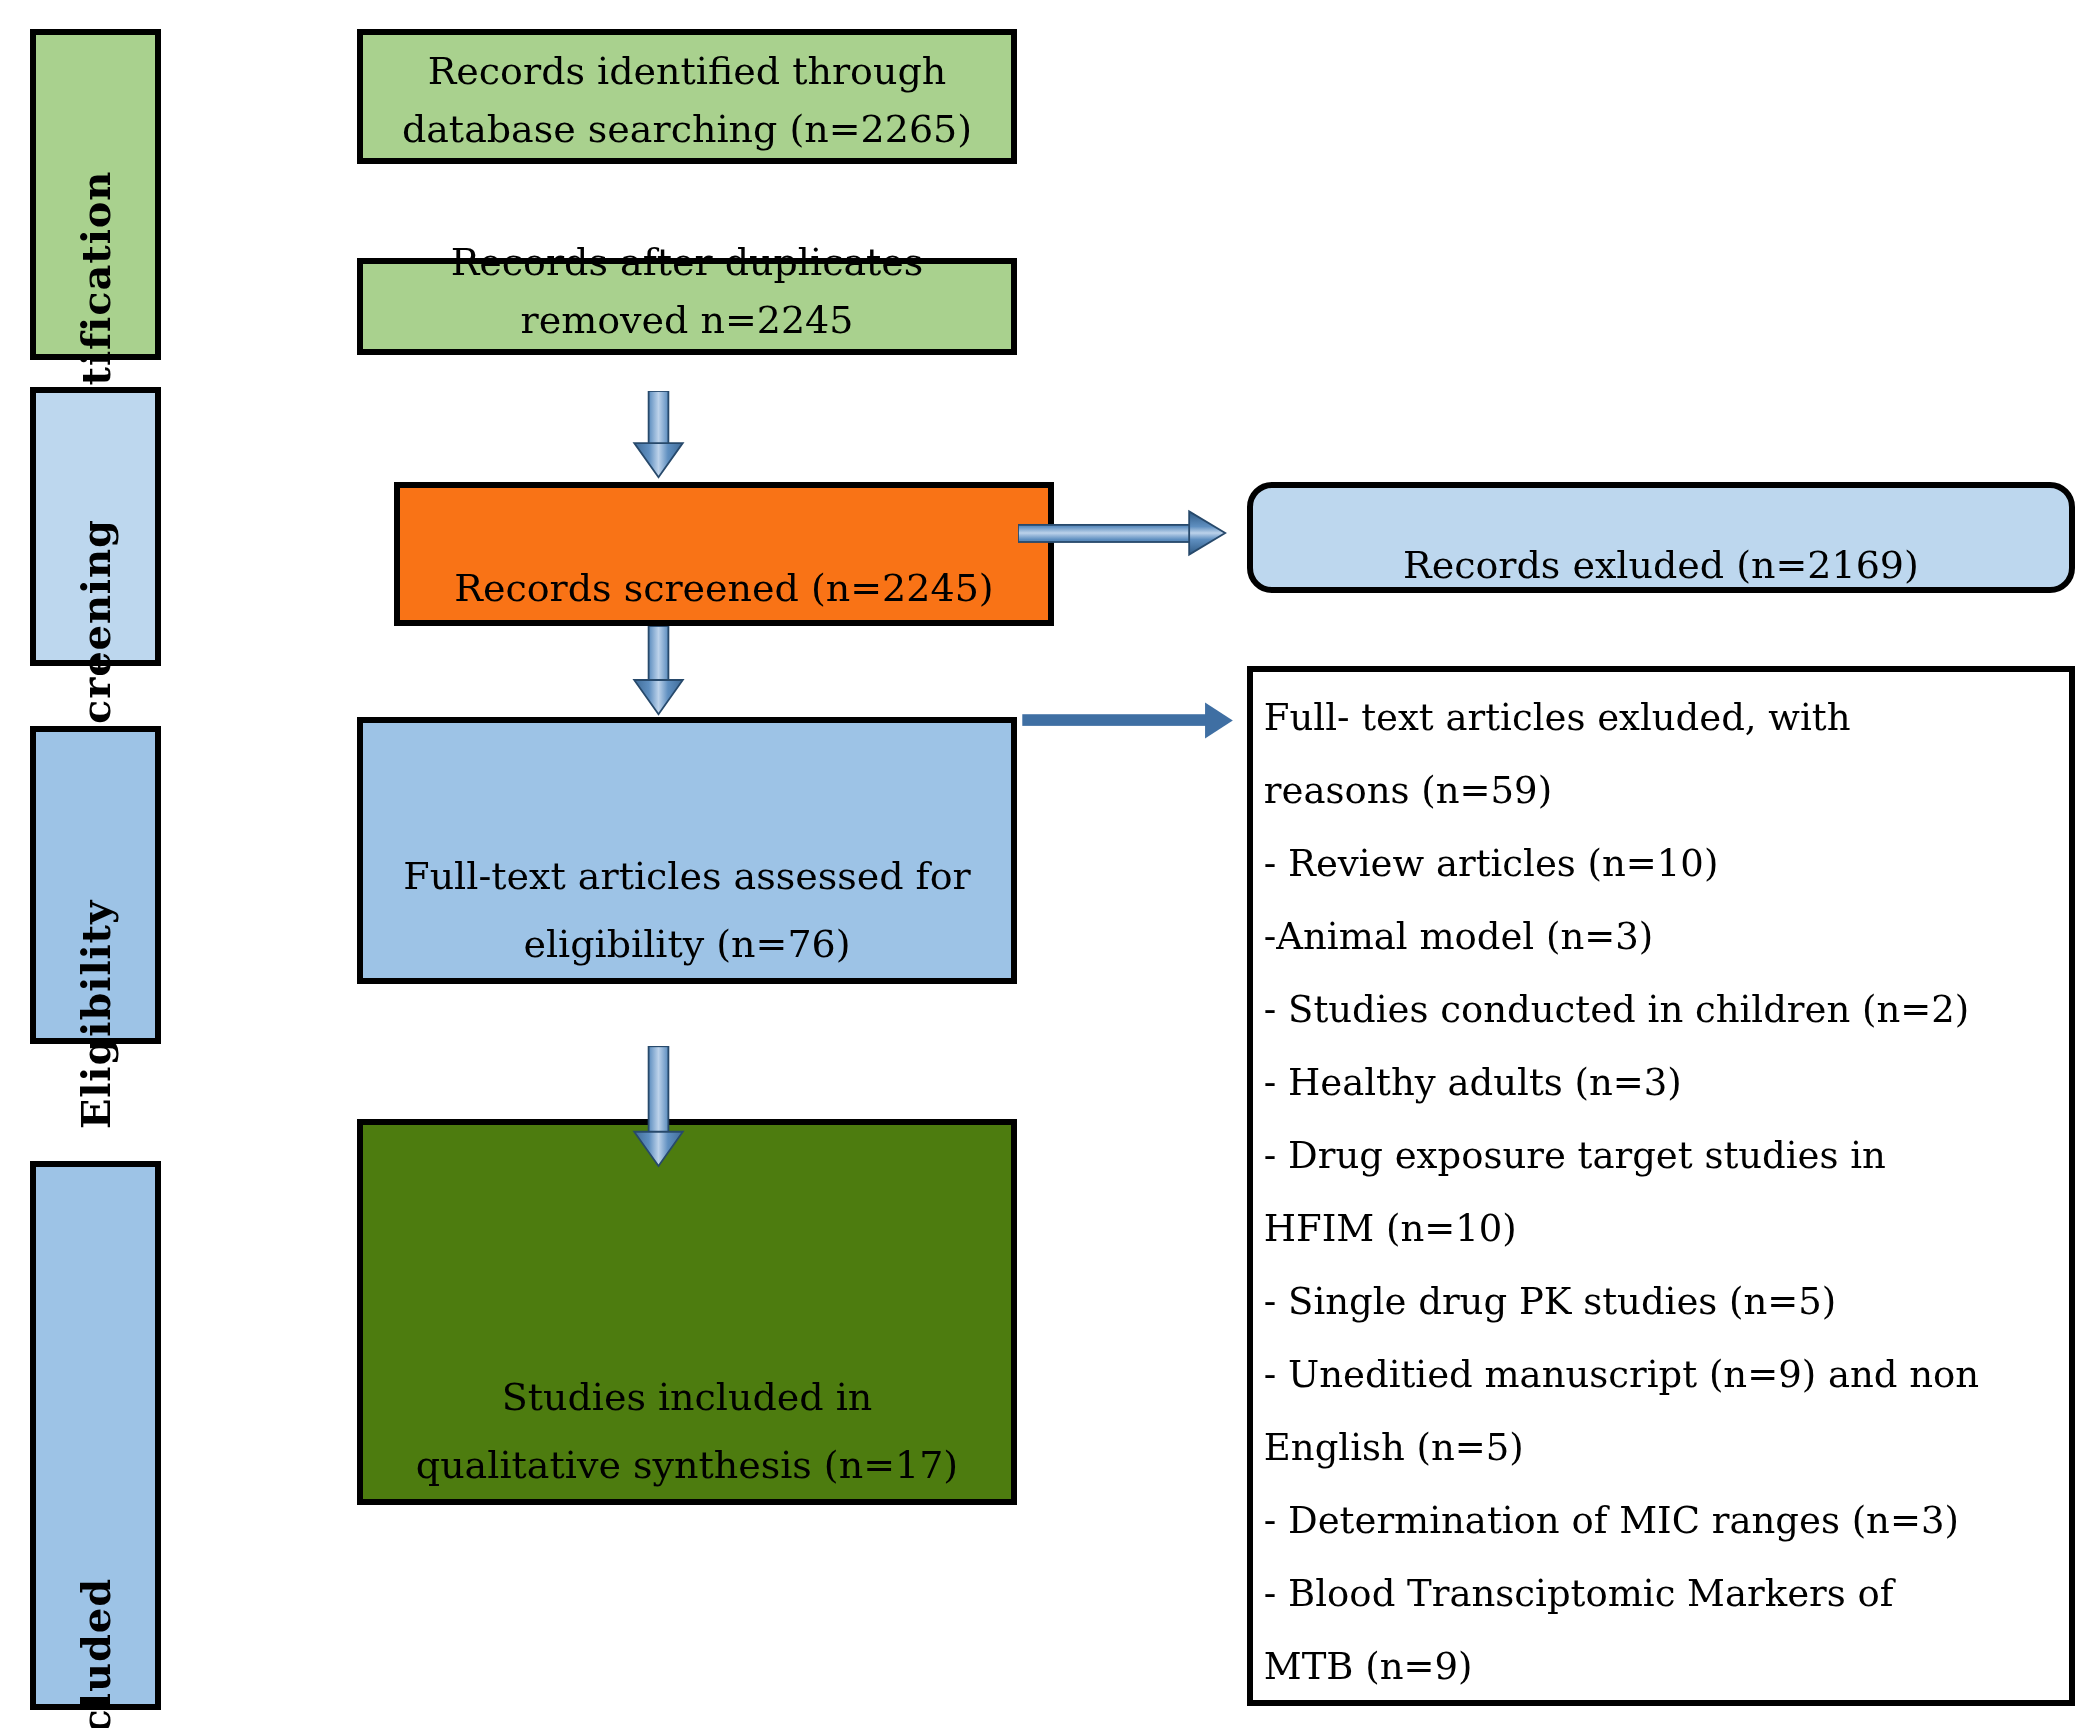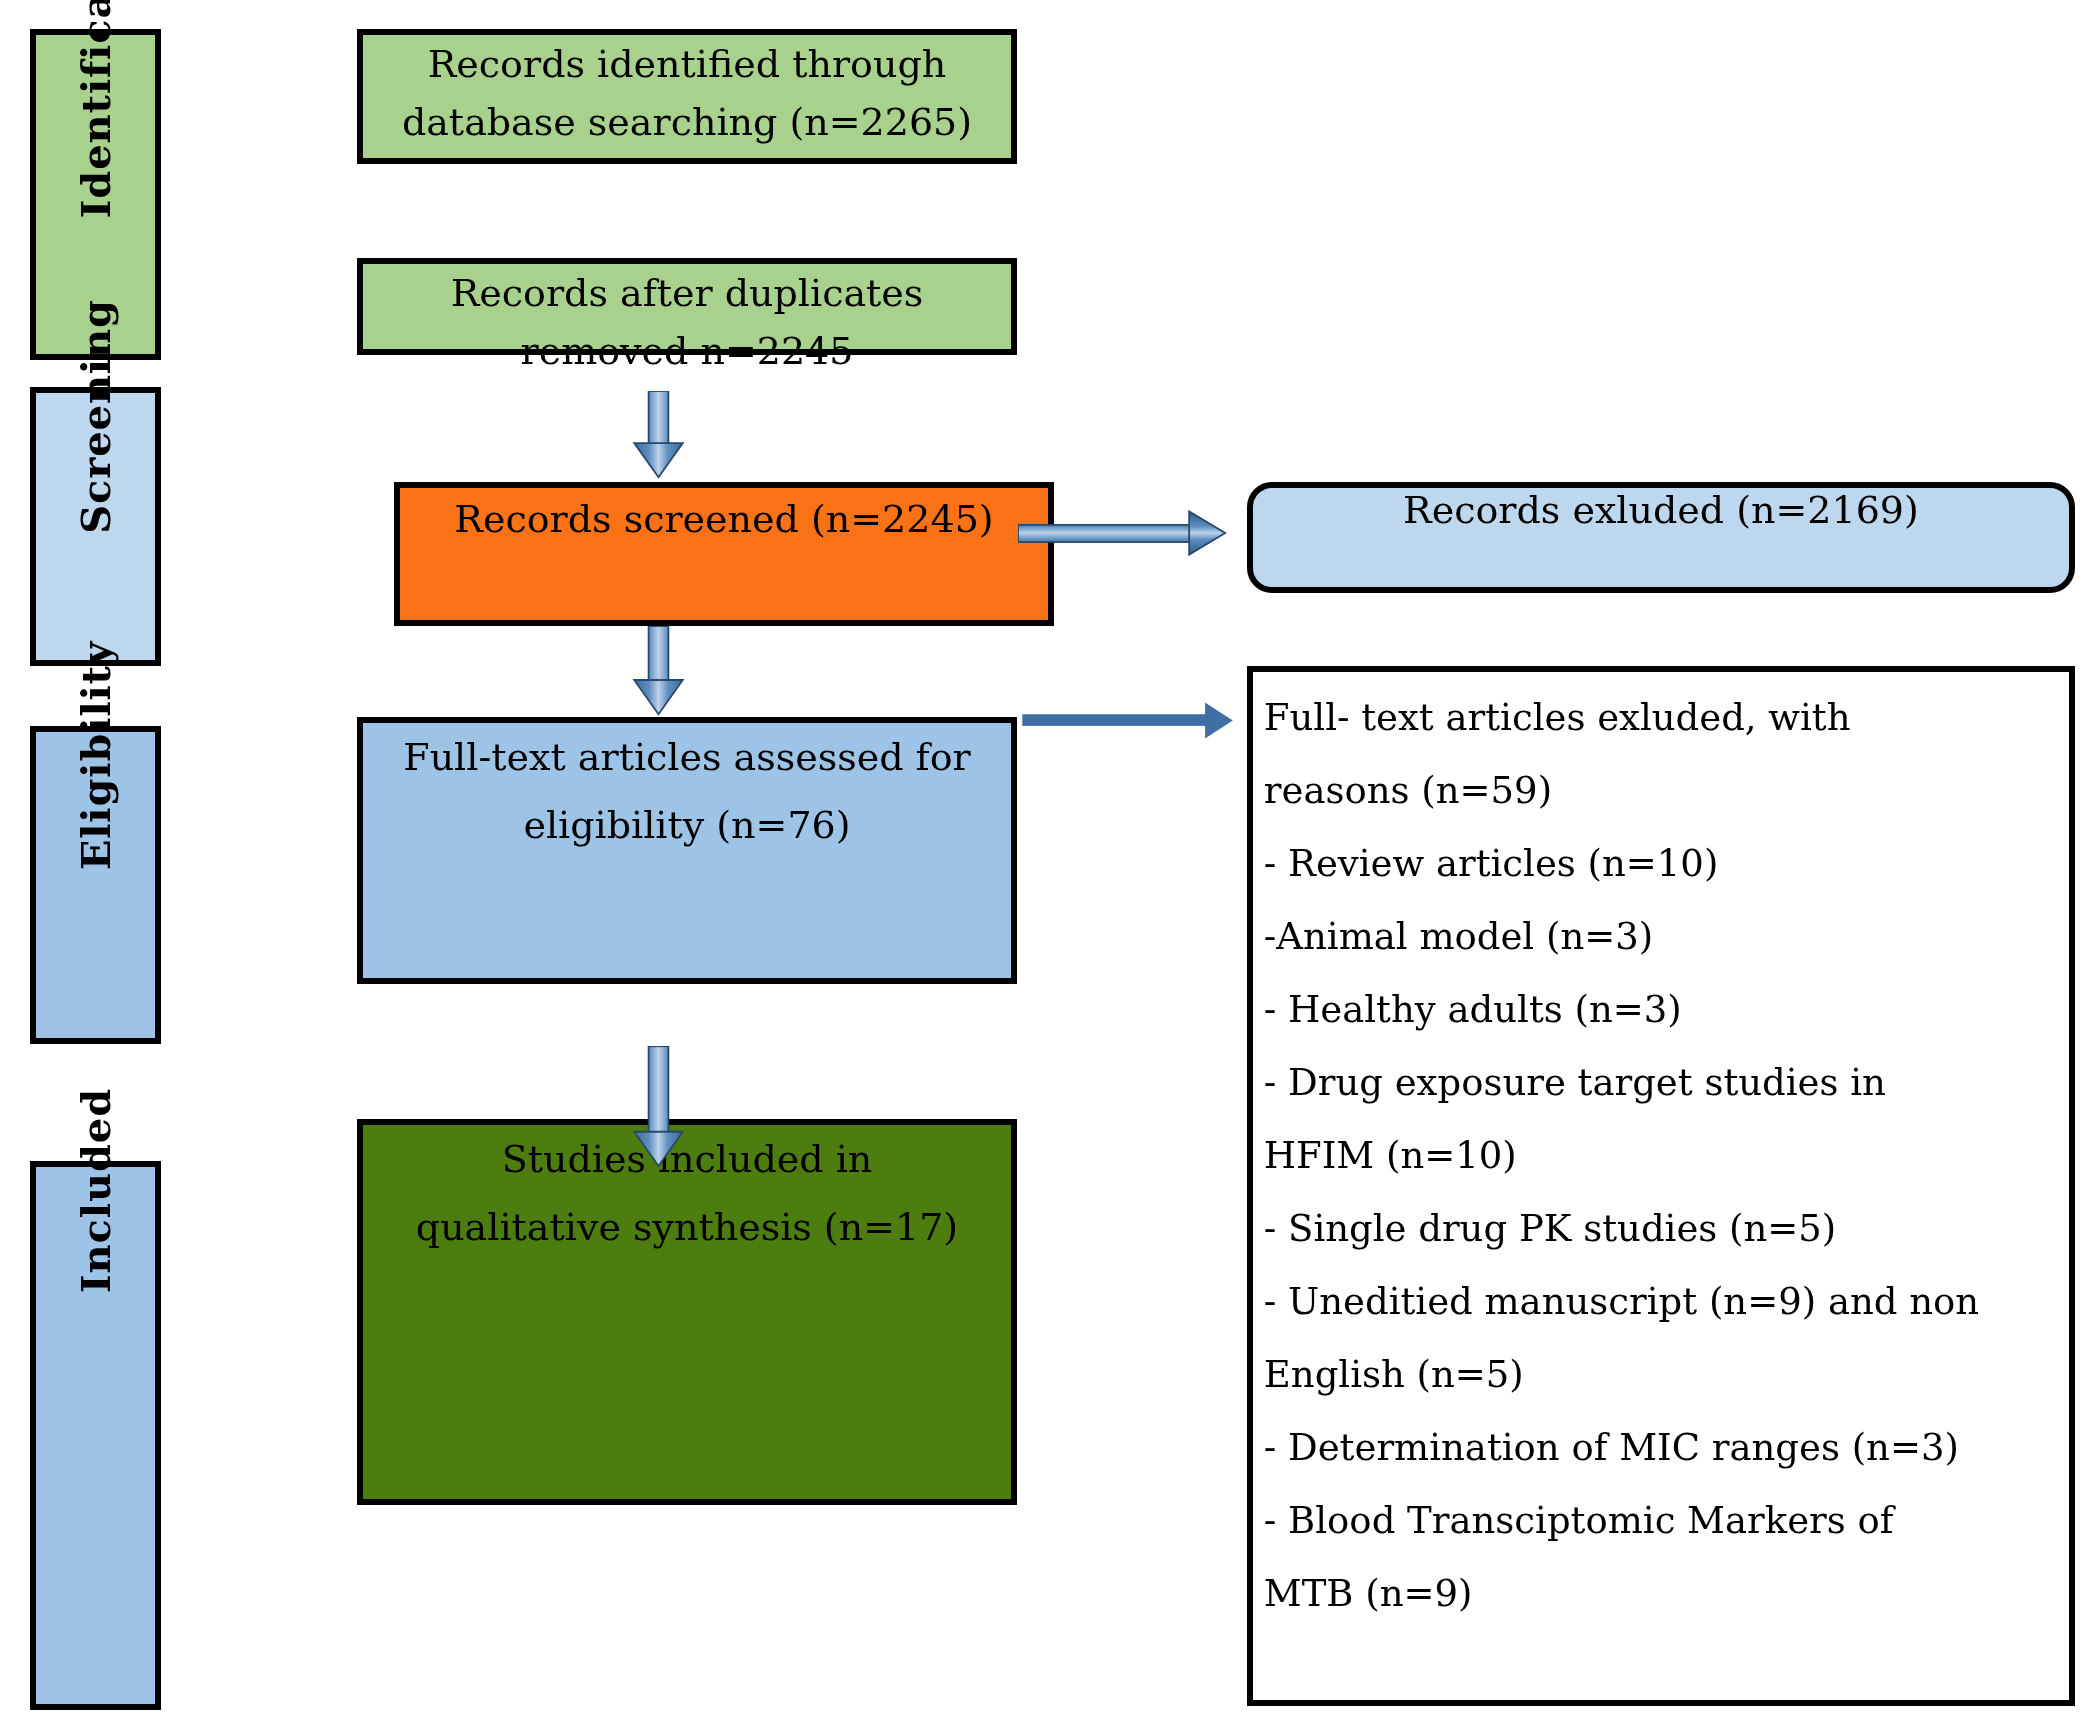--- a/index.html
+++ b/index.html
@@ -10,21 +10,21 @@
     background: #ffffff;
     font-family: "DejaVu Serif", "Liberation Serif", serif;
     color: #000000;
     overflow: hidden;
   }
   .box {
     position: absolute;
     box-sizing: border-box;
     border: 6.3px solid #000000;
     display: flex;
-    align-items: flex-start;
+    align-items: flex-end;
     justify-content: center;
     text-align: center;
   }
   
   .stage { left: 30px; width: 131px; }
   .stage .rot {
     transform: rotate(-90deg);
     white-space: nowrap;
     font-weight: bold;
     font-size: 40px;
@@ -111,20 +111,21 @@
     <div>
         <div>Records exluded (n=2169)</div>
       </div>
   </div>
   <div class="box side" id="sb-reasons">
     <div class="reasons-text">
         <div>Full- text articles exluded, with</div>
         <div>reasons (n=59)</div>
         <div>- Review articles (n=10)</div>
         <div>-Animal model (n=3)</div>
+        <div>- Studies conducted in children (n=2)</div>
         <div>- Healthy adults (n=3)</div>
         <div>- Drug exposure target studies in</div>
         <div>HFIM (n=10)</div>
         <div>- Single drug PK studies (n=5)</div>
         <div>- Uneditied manuscript (n=9) and non</div>
         <div>English (n=5)</div>
         <div>- Determination of MIC ranges (n=3)</div>
         <div>- Blood Transciptomic Markers of</div>
         <div>MTB (n=9)</div>
       </div>

